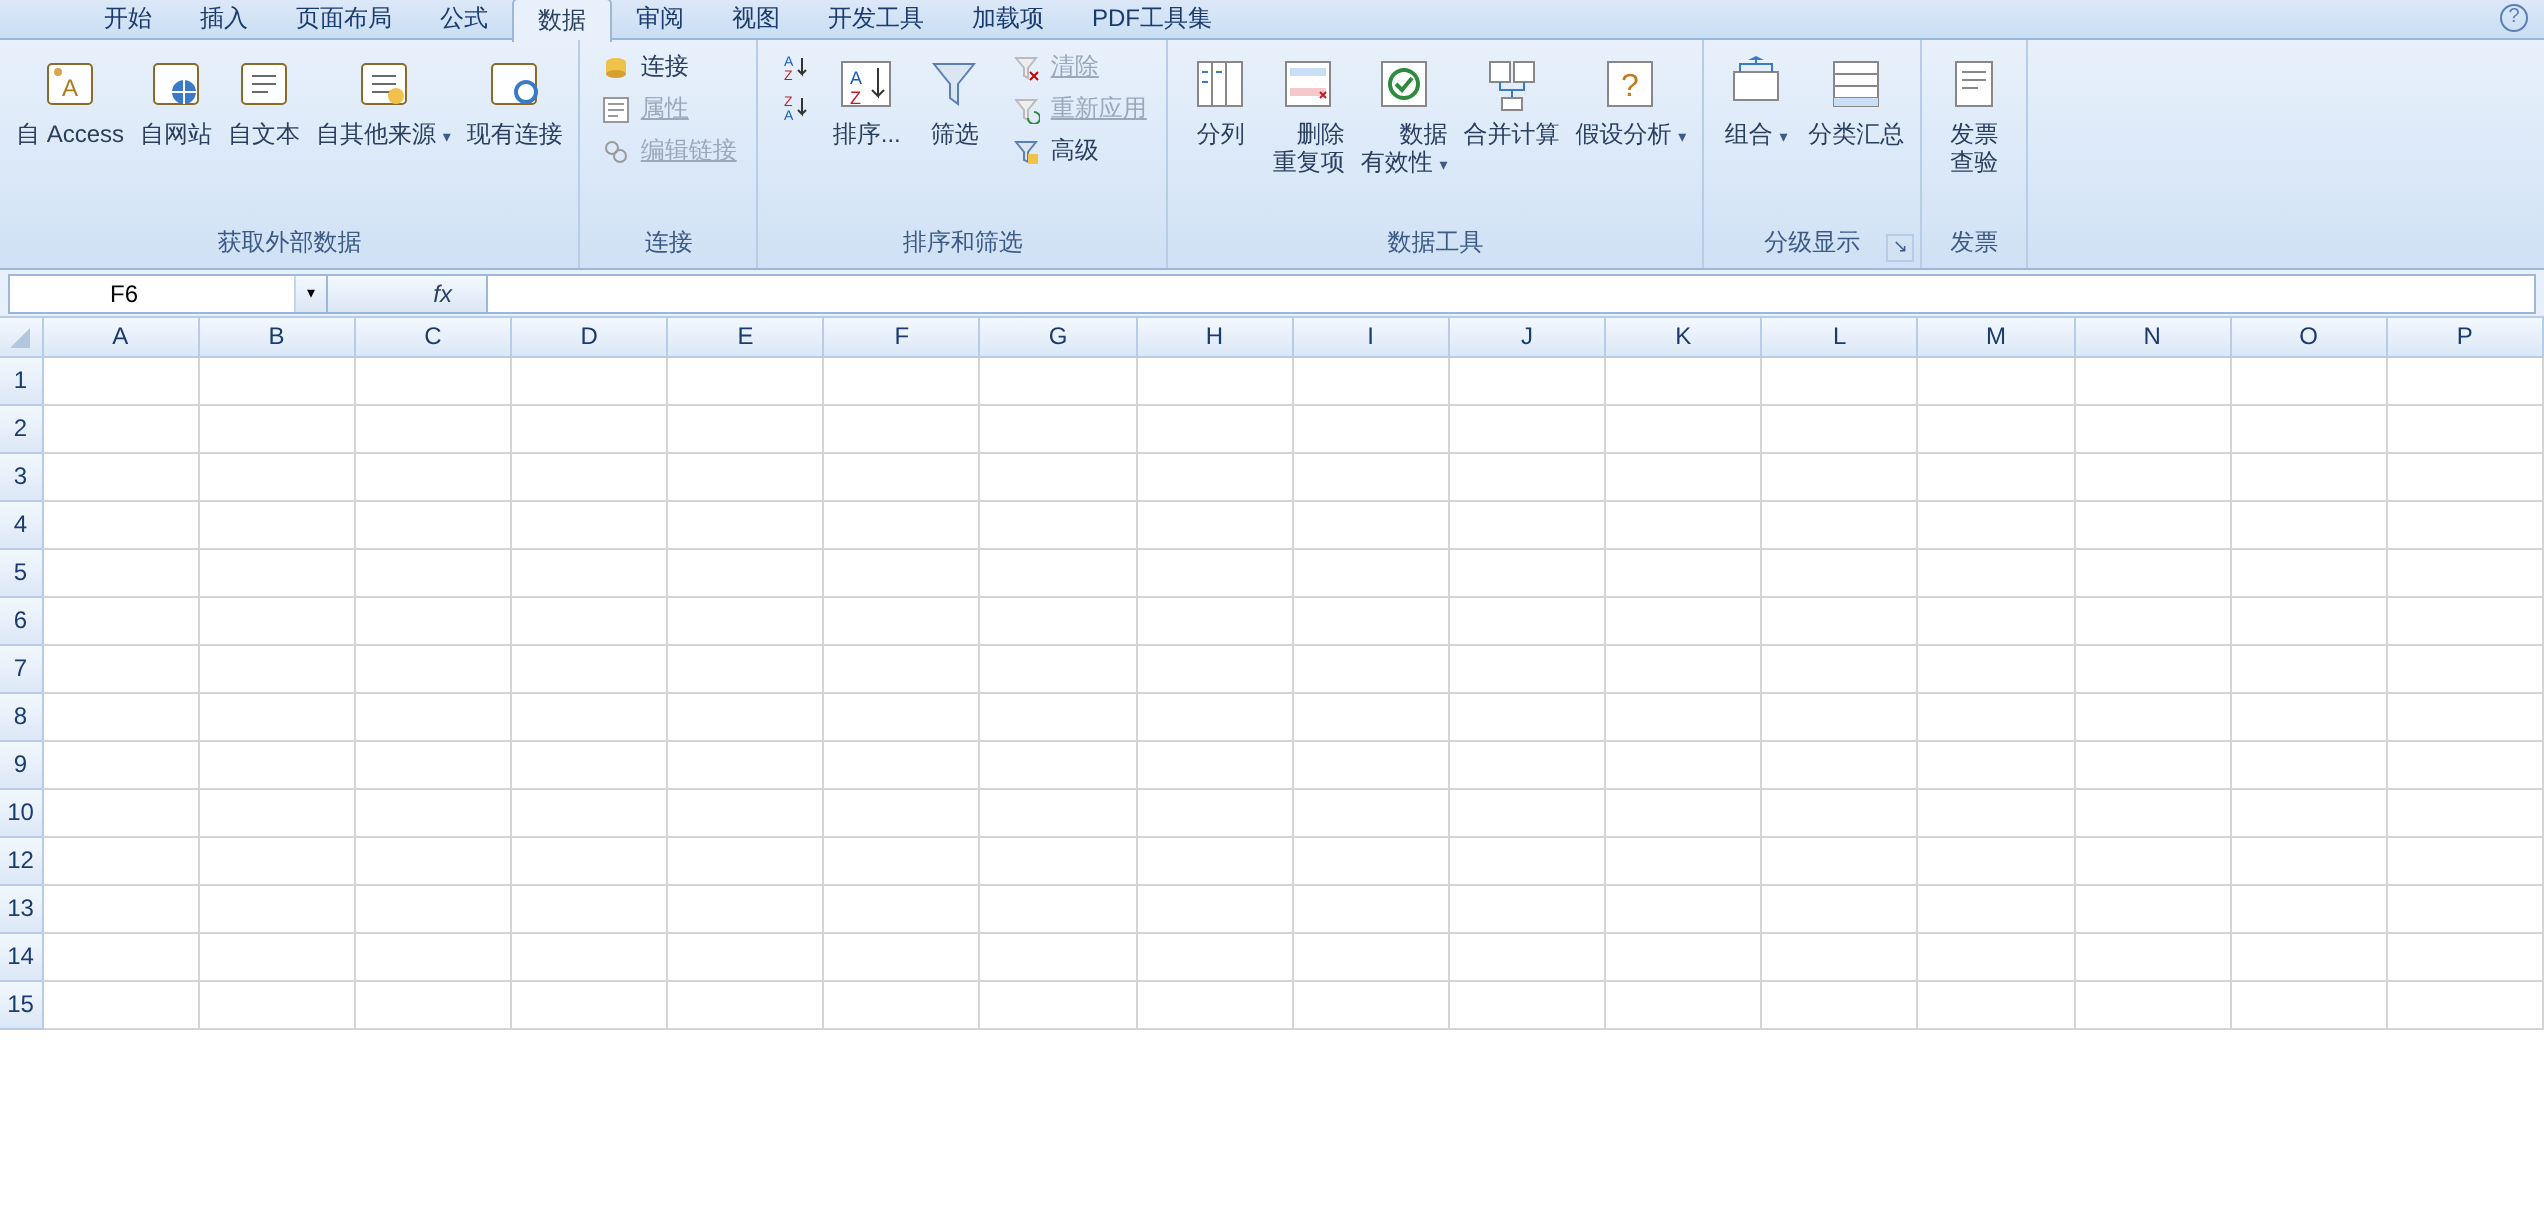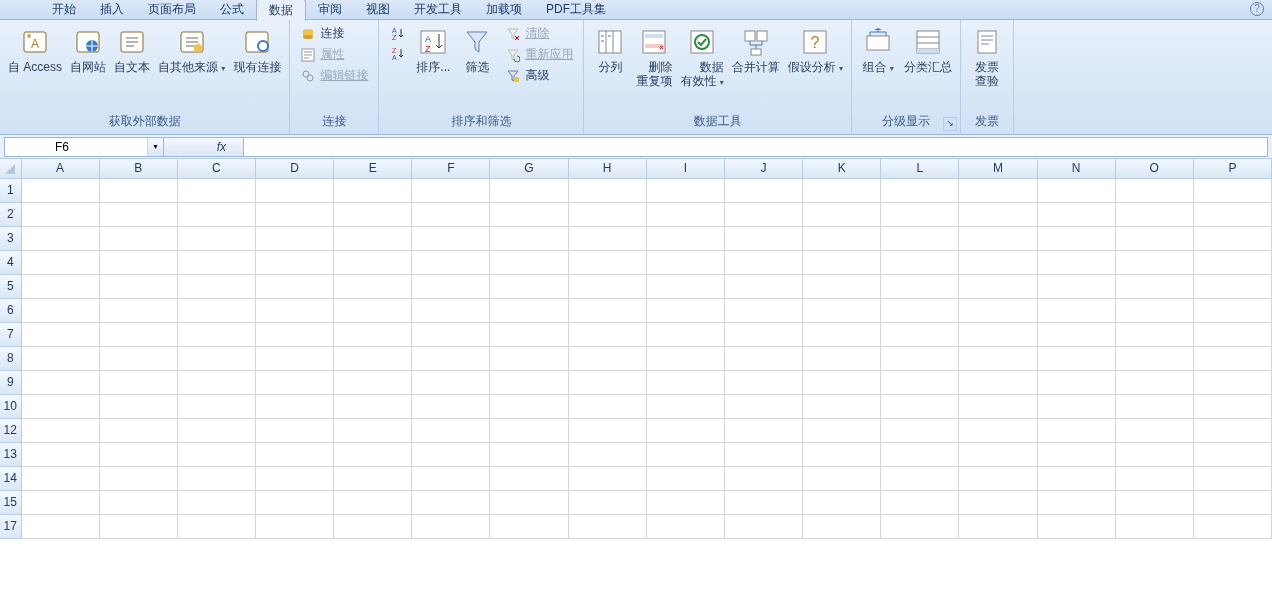--- a/index.html
+++ b/index.html
@@ -767,33 +767,14 @@
         <div class="cell"></div>
         <div class="cell"></div>
         <div class="cell"></div>
         <div class="cell"></div>
         <div class="cell"></div>
         <div class="cell"></div>
         <div class="cell"></div>
         <div class="cell"></div>
         <div class="cell"></div>
       </div>
-      <div class="row">
-        <div class="row-h">17</div>
-        <div class="cell"></div>
-        <div class="cell"></div>
-        <div class="cell"></div>
-        <div class="cell"></div>
-        <div class="cell"></div>
-        <div class="cell"></div>
-        <div class="cell"></div>
-        <div class="cell"></div>
-        <div class="cell"></div>
-        <div class="cell"></div>
-        <div class="cell"></div>
-        <div class="cell"></div>
-        <div class="cell"></div>
-        <div class="cell"></div>
-        <div class="cell"></div>
-        <div class="cell"></div>
-      </div>
     </div>
 </div>
 
 </body></html>

